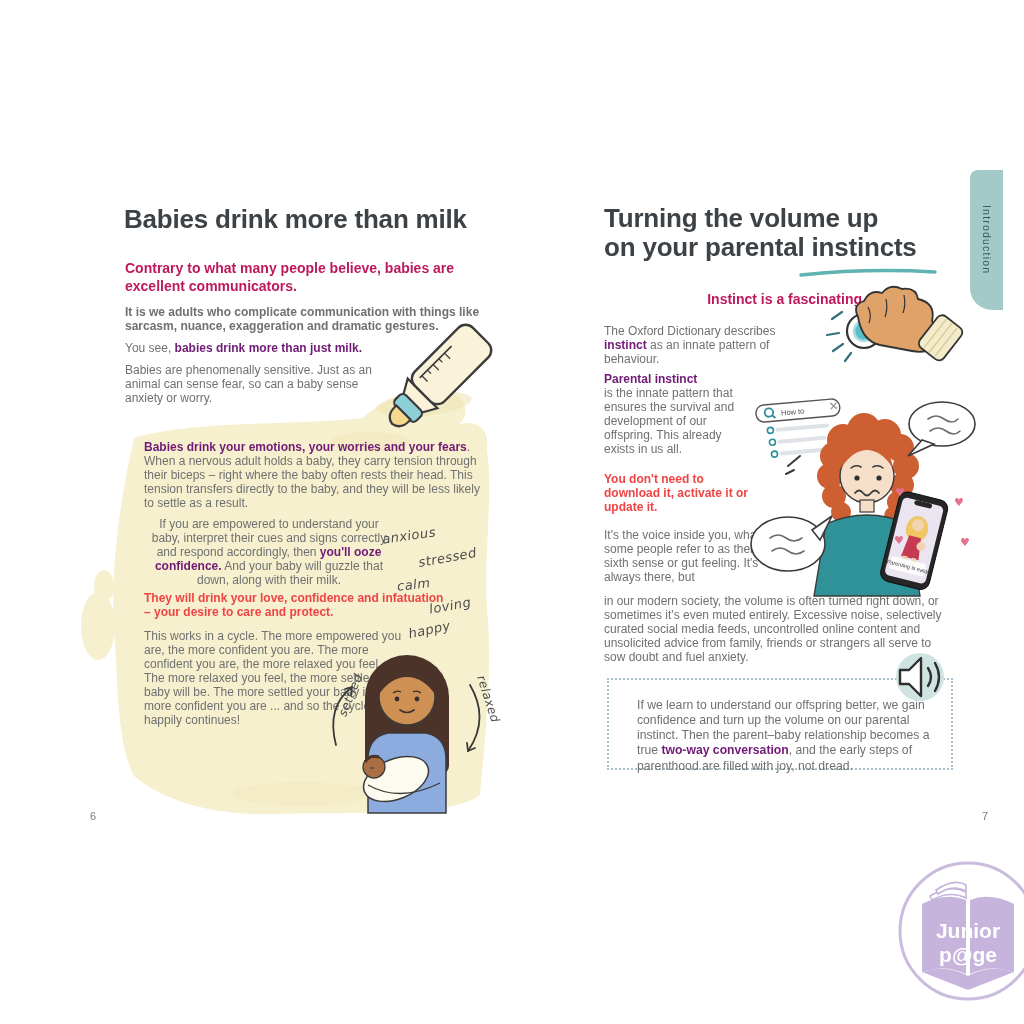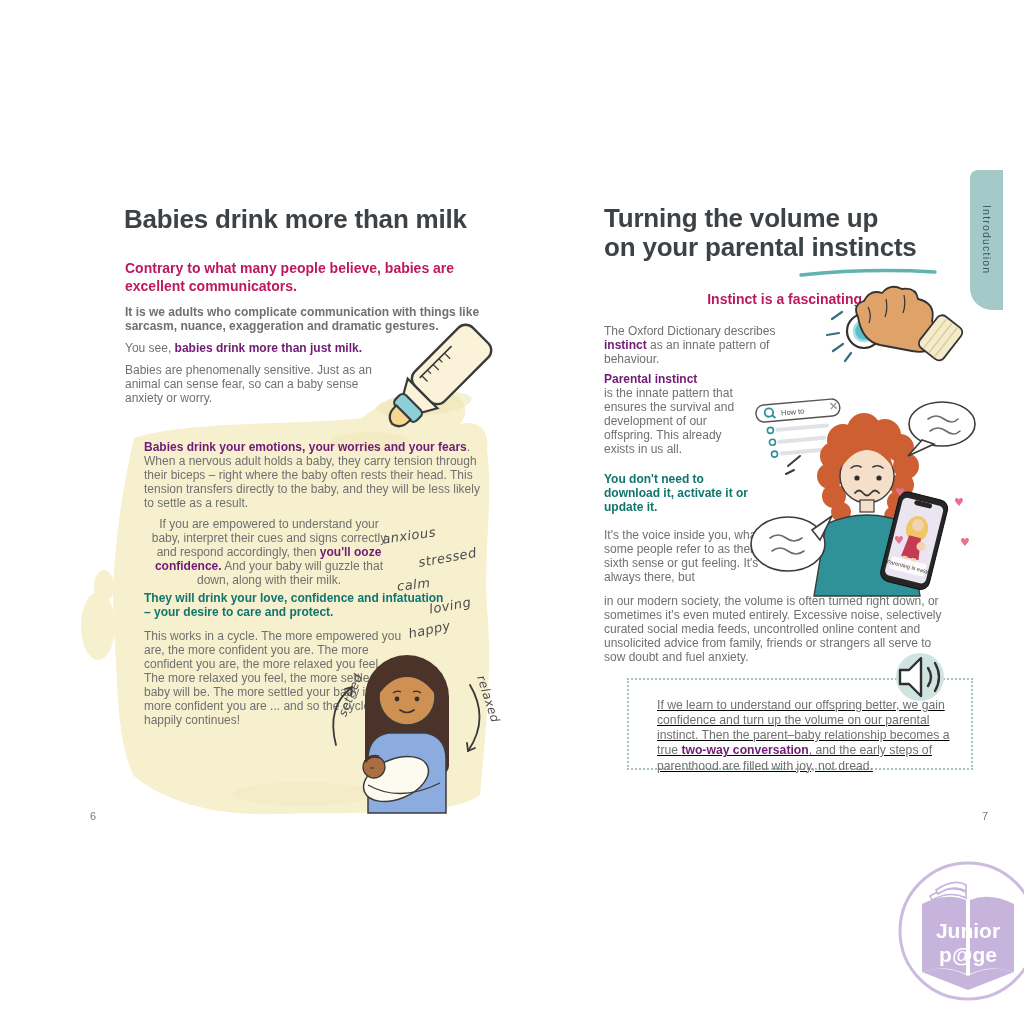--- a/index.html
+++ b/index.html
@@ -4,21 +4,21 @@
 <style>
   * { margin:0; padding:0; box-sizing:border-box; }
   html,body { background:#ffffff; }
   .canvas { position:relative; width:1024px; height:1024px; background:#ffffff; overflow:hidden;
             font-family:"Liberation Sans", sans-serif;margin-left:32px; }
   .abs { position:absolute; }
   .title { font-size:26px; font-weight:700; color:#3d4246; letter-spacing:-0.2px; line-height:1.12; }
   .lead  { font-size:14px; font-weight:700; color:#be185d; line-height:1.25; }
   .body-text { font-size:12px; line-height:1.17; color:#6f7070; }
   .b-dark { font-weight:700; color:#701a75; }
-  .bold-para { font-size:12px; line-height:1.17; font-weight:700; color:#0f766e; }
+  .bold-para { font-size:12px; line-height:1.17; font-weight:700; color:#ef4444; }
   .hand-word { font-family:"DejaVu Sans", sans-serif; font-style:italic; font-size:13px;
                color:#4c4c4c; letter-spacing:0.5px; white-space:nowrap; }
   .page-num { font-size:11px; color:#7a7a7a; }
   .tab { background:#a3cac8; border-radius:8px 0 0 22px; }
   .tab-label { writing-mode:vertical-rl; font-size:10.5px; letter-spacing:1.2px; color:#3c5a5e;
                height:100%; width:100%; display:flex; align-items:center; justify-content:center; }
   .callout { background:#ffffff; border:2px dotted #a8c0c8; }
   .callout-text { font-size:12.2px; line-height:1.24; color:#6f7070; }
   p { margin:0; }
 </style>
@@ -225,21 +225,21 @@
       <text x="25" y="74.5" font-size="5.6" fill="#444444" text-anchor="middle" font-family="Liberation Sans, sans-serif">Parenting is easy</text>
     </g>
     <g font-size="11" fill="#e2738d" font-family="DejaVu Sans, sans-serif">
       <text x="147" y="104">♥</text>
       <text x="206" y="114">♥</text>
       <text x="212" y="154">♥</text>
       <text x="146" y="152">♥</text>
     </g>
   </svg>
 
-  <div class="abs callout" style="left:595px;top:678px;width:346px;height:92px;padding:18px 18px 12px 28px;text-decoration:underline;">
+  <div class="abs callout" style="left:575px;top:678px;width:346px;height:92px;padding:18px 18px 12px 28px;">
     <p class="callout-text" style="width:308px;"><span>If we learn to understand our offspring better, we gain confidence and turn up the volume on our parental instinct. Then the parent–baby relationship becomes a true </span><span class="b-dark">two-way conversation</span><span>, and the early steps of parenthood are filled with joy, not dread.</span></p>
   </div>
 
   <svg class="abs" style="left:848px;top:644px;" width="80" height="70" viewBox="0 0 80 70">
     <circle cx="40" cy="33" r="24" fill="#cfe4e1"></circle>
     <path d="M20 26 L29 26 L41 14 L41 52 L29 40 L20 40 Z" fill="#ffffff" stroke="#2f2f2f" stroke-width="2.4" stroke-linejoin="round"></path>
     <path d="M48 24 Q54 33 48 42 M55 19 Q63 33 55 47" stroke="#2f2f2f" stroke-width="2.4" fill="none" stroke-linecap="round"></path>
   </svg>
 
   <div class="abs tab" style="left:938px;top:170px;width:33px;height:140px;">

